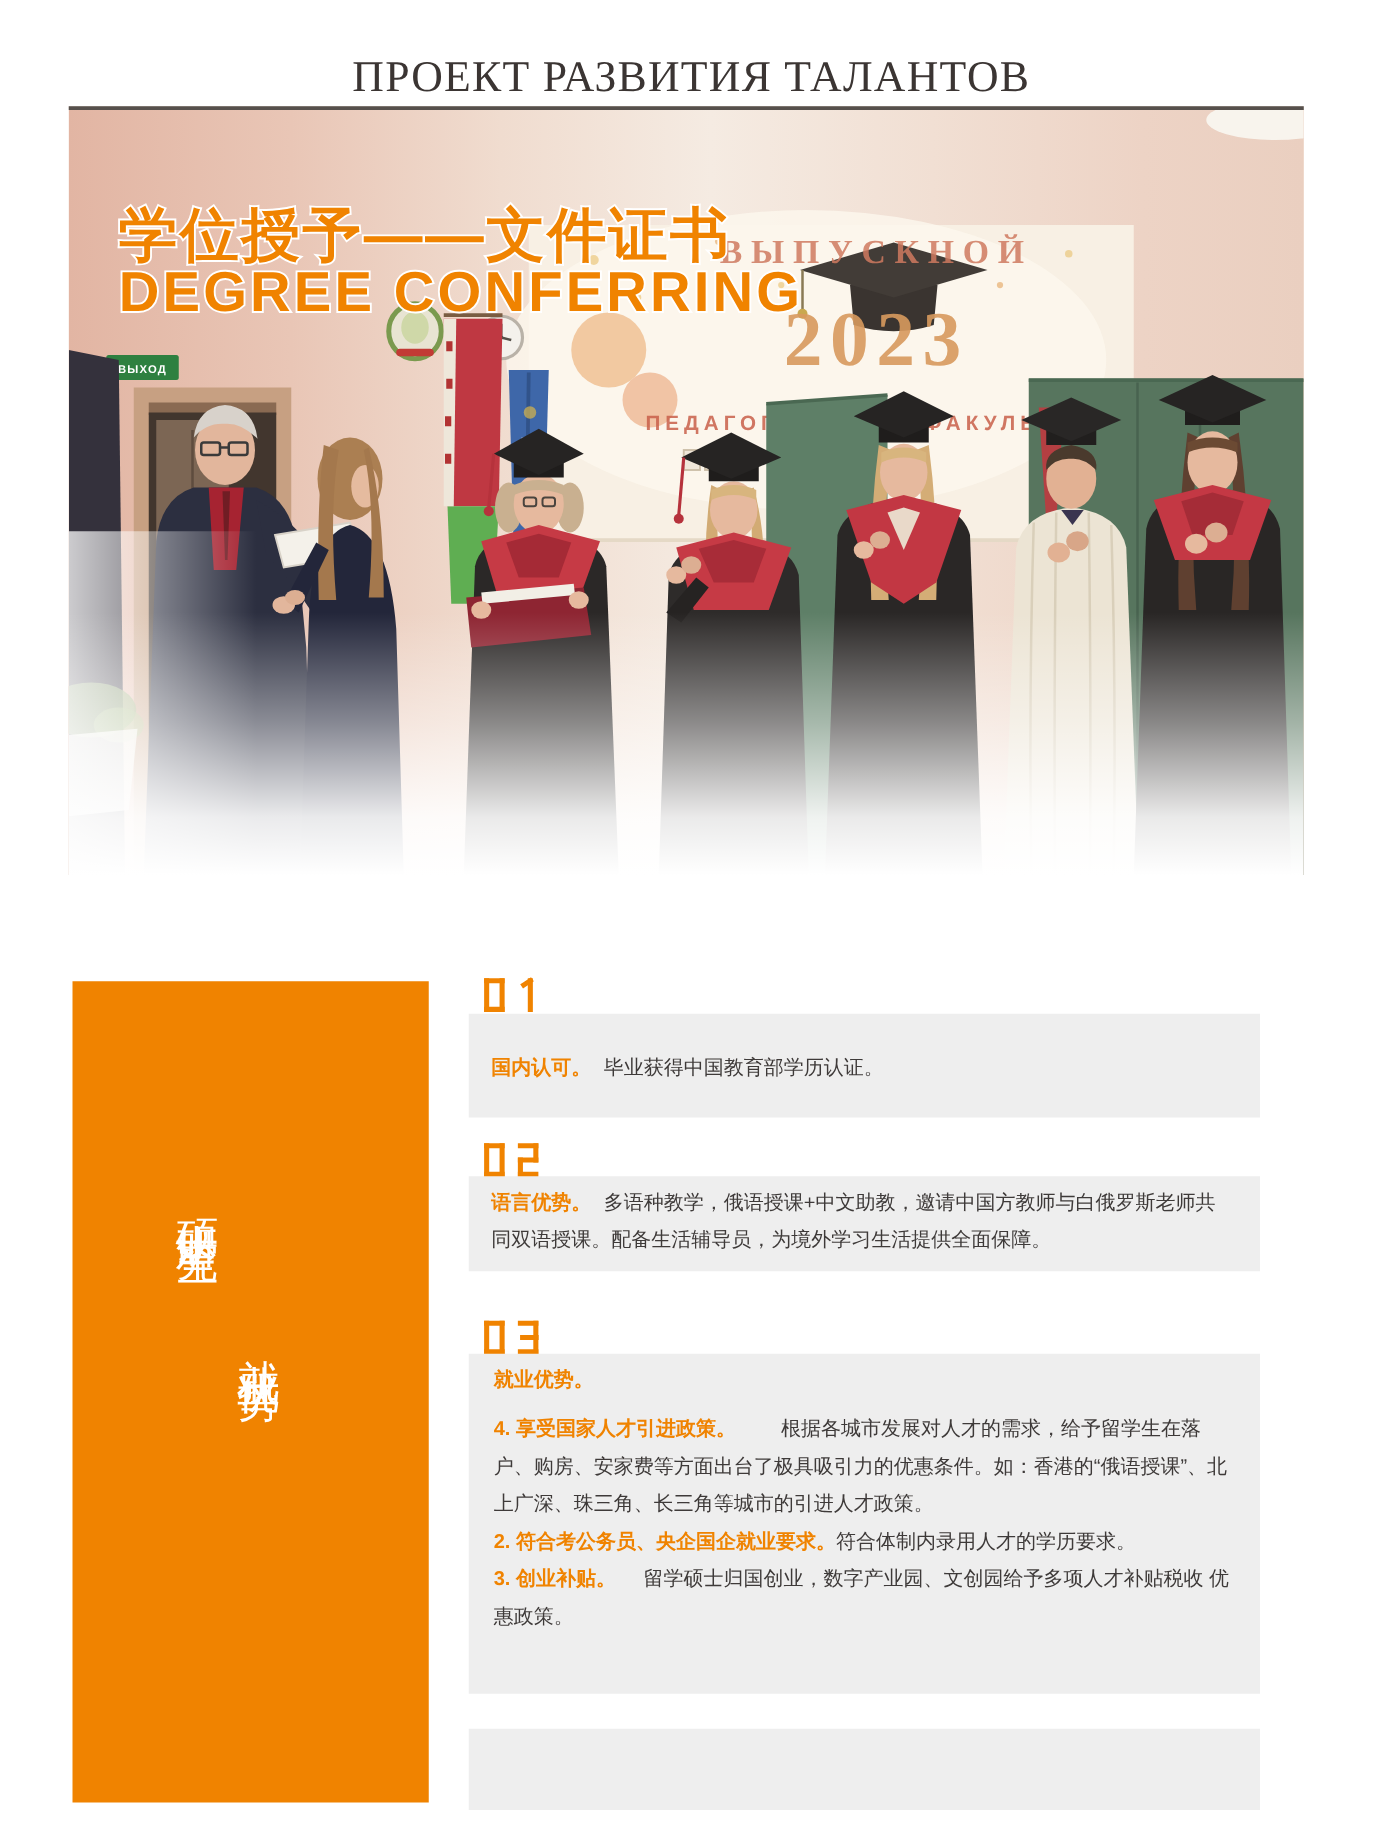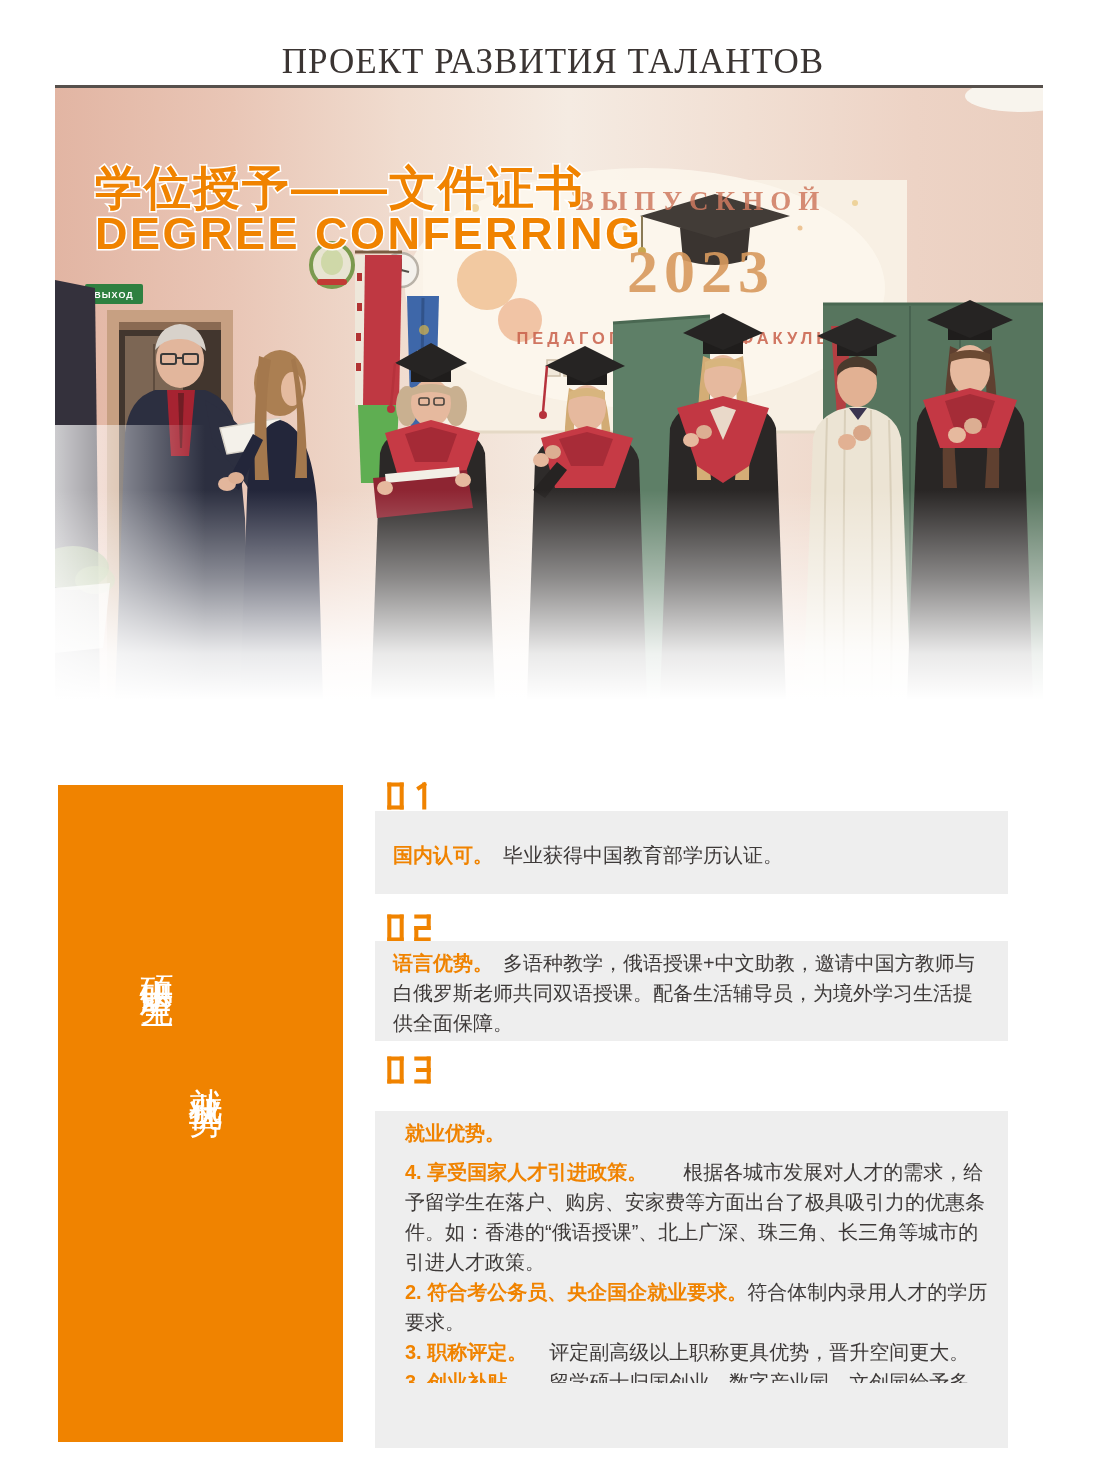--- a/index.html
+++ b/index.html
@@ -95,27 +95,27 @@
   .num1 { top: 781px; }
   .num2 { top: 913px; }
   .num3 { top: 1055px; }
 
   .gray-box {
     position: absolute;
     left: 375px;
     width: 633px;
     background: #eeeeee;
     box-sizing: border-box;
-    font-size: 20px;
+    font-size: 16px;
     line-height: 30px;
     color: #3e3a39;
   }
   .box1 { top: 811px;  height: 83px;  padding: 29px 20px 0 18px; }
-  .box2 { top: 941px;  height: 100px; padding: 7px 20px 0 18px; }
-  .box3 { top: 1083px; height: 272px; padding: 10px 20px 0 30px; margin-top: 28px; }
+  .box2 { top: 941px;  height: 76px; padding: 7px 20px 0 18px; }
+  .box3 { top: 1083px; height: 272px; padding: 10px 20px 0 20px; }
   .box4 { top: 1383px; height: 65px; }
 
   .gray-box p { margin: 0; }
   .lead {
     color: #F08300;
     font-weight: 700;
     margin-right: 10px;
   }
   .sec3-head {
     display: block;
@@ -425,23 +425,20 @@
       </svg>
     </div>
   <section class="gray-box box3">
     <span class="sec3-head">就业优势。</span>
     <p class="item item1">
       <span class="label">4. 享受国家人才引进政策。</span><span>根据各城市发展对人才的需求，给予留学生在落户、购房、安家费等方面出台了极具吸引力的优惠条件。如：香港的“俄语授课”、北上广深、珠三角、长三角等城市的引进人才政策。</span>
     </p>
     <p class="item item2">
       <span class="label">2. 符合考公务员、央企国企就业要求。</span><span>符合体制内录用人才的学历要求。</span>
     </p>
-    <p class="item item3">
-      <span class="label">3. 职称评定。</span><span>评定副高级以上职称更具优势，晋升空间更大。</span>
-    </p>
     <p class="item item4">
       <span class="label">3. 创业补贴。</span><span>留学硕士归国创业，数字产业园、文创园给予多项人才补贴税收 优惠政策。</span>
     </p>
   </section>
 
   <div class="gray-box box4"></div>
 
 </div>
 
 </body></html>

